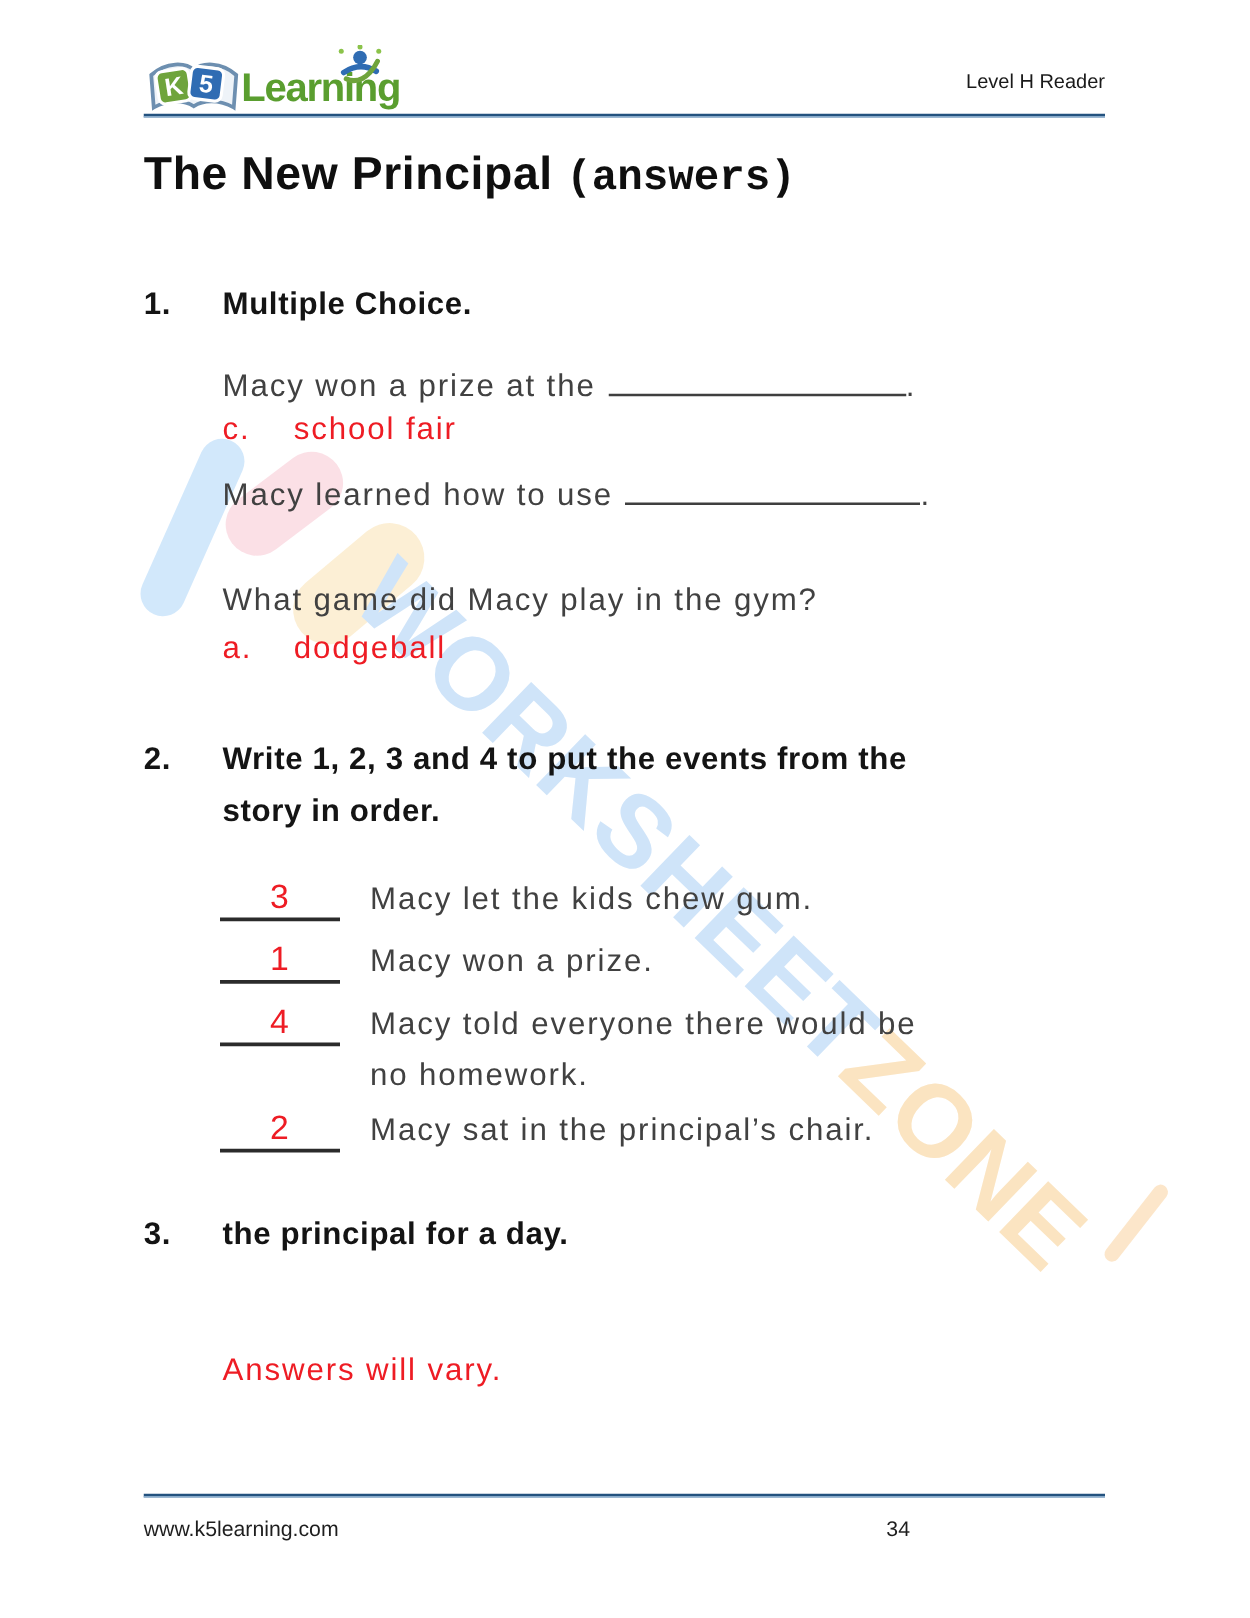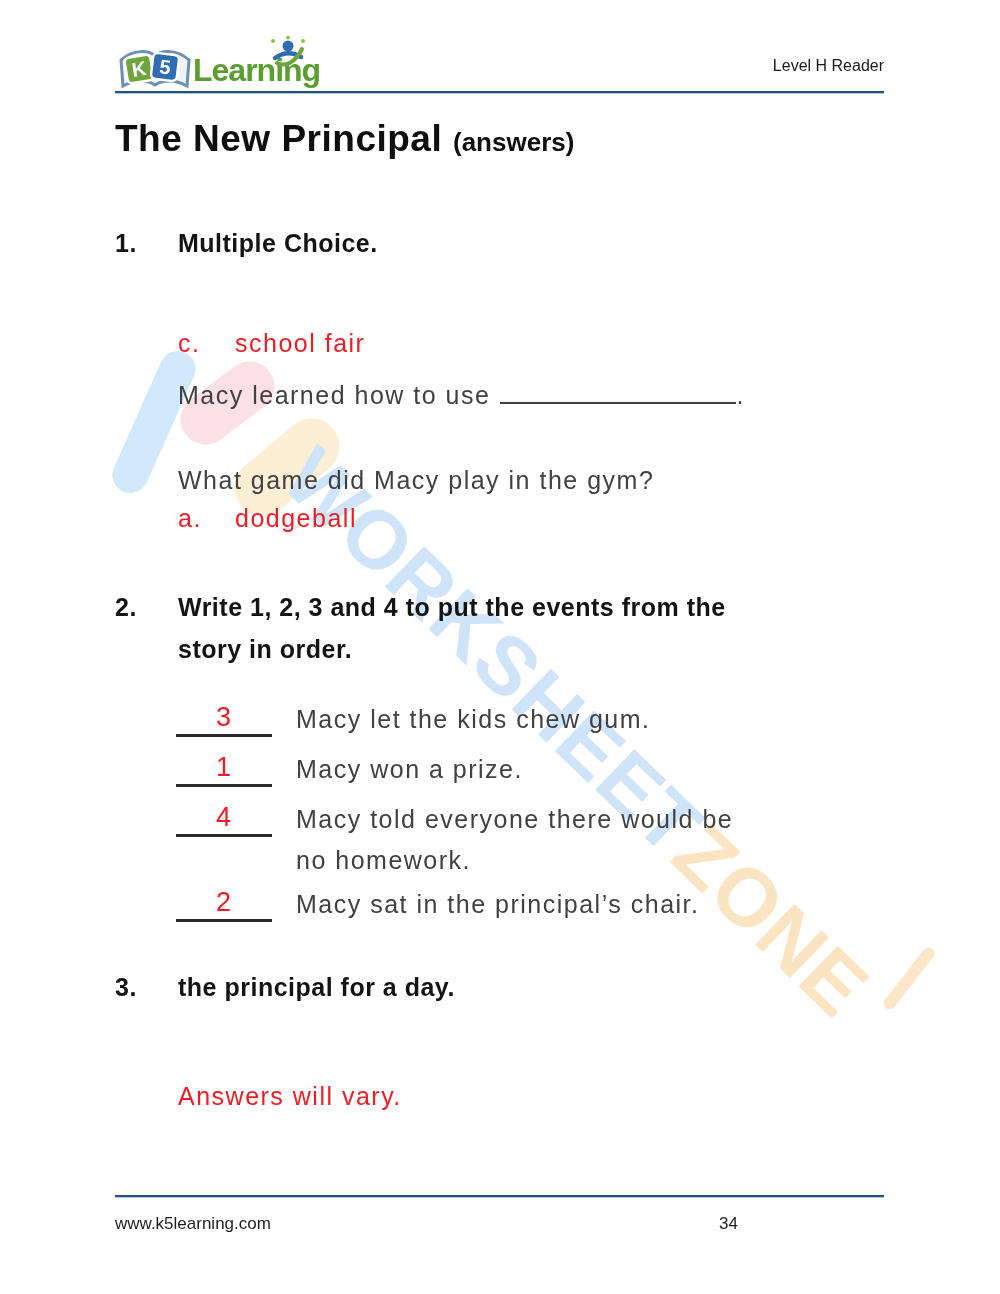--- a/index.html
+++ b/index.html
@@ -28,21 +28,21 @@
   .wm-word1 { color:#cfe4f9; }
   .wm-word2 { color:#fbe4c1; }
   
   .content { position:absolute; inset:0; z-index:1; }
   .abs { position:absolute; }
   .rule { position:absolute; left:115px; width:769px; height:3px; background:#24527f;
           border-bottom:1px solid #a9c7e4; }
   .level-label { position:absolute; top:57px; right:116px; font-size:16px; color:#1a1a1a; }
   .page-title { left:115px; top:118px; font-weight:bold; color:#0f0f0f;
                 font-size:37px; letter-spacing:0.5px; }
-  .page-title .suffix { font-size:26px; letter-spacing:0; }
+  .page-title .suffix { font-size:34px; letter-spacing:0;font-family:Liberation Mono, monospace; }
   .q-heading { left:115px; display:flex; font-weight:bold; color:#141414;
                font-size:25px; letter-spacing:0.5px; line-height:42px; }
   .q-heading .q-num { width:63px; flex:0 0 63px; }
   .body-line { left:178px; font-size:25px; letter-spacing:1.5px; color:#414141;
                white-space:nowrap; }
   .blank { display:inline-block; border-bottom:2px solid #3f3f3f; height:26px;
            vertical-align:baseline; margin-left:10px; }
   .blank.w1 { width:238px; }
   .blank.w2 { width:236px; }
   .answer-line { left:178px; font-size:25px; letter-spacing:1.5px; color:#ee1c24;
@@ -52,21 +52,21 @@
   .order-blank { flex:0 0 96px; width:96px; height:38px; border-bottom:3px solid #2b2b2b;
                  display:flex; justify-content:center; align-items:flex-end; }
   .order-num { color:#ee1c24; font-size:27px; letter-spacing:1px; padding-bottom:1px; }
   .q2-text { margin-left:24px; font-size:25px; letter-spacing:1.5px; color:#414141;
              line-height:41px; }
   .q2-text .ln { display:block; white-space:nowrap; }
   .footer-bar { position:absolute; left:0; top:1210px; width:856px; height:30px;
                 font-size:17px; color:#1e1e1e; }
   .footer-site { position:absolute; left:115px; top:4px; }
   .footer-copy { position:absolute; left:0; width:100%; text-align:center; top:4px; }
-  .footer-page { position:absolute; right:118px; top:4px; }
+  .footer-page { position:absolute; right:128px; top:4px; }
   .logo { position:absolute; left:113px; top:36px; width:222px; height:58px; }
 </style>
 </head>
 <body>
 
 <div class="wm-layer">
   <div class="wm-shape wm-blue-band"></div>
   <div class="wm-shape wm-pink-blob"></div>
   <div class="wm-shape wm-cream-blob"></div>
   <div class="wm-shape wm-orange-tail"></div>
@@ -101,20 +101,23 @@
   <div class="abs page-title">
     <span>The New Principal</span>
     <span class="suffix">(answers)</span>
   </div>
 
   <div class="abs q-heading" style="top:222px">
     <span class="q-num">1.</span>
     <span>Multiple Choice.</span>
   </div>
 
+  <div class="abs body-line" style="top:291px">
+    <span>Macy won a prize at the</span><span class="blank w1"></span><span>.</span>
+  </div>
   <div class="abs answer-line" style="top:329px">
     <span class="letter">c.</span><span>school fair</span>
   </div>
 
   <div class="abs body-line" style="top:378px">
     <span>Macy learned how to use</span><span class="blank w2"></span><span>.</span>
   </div>
 
   <div class="abs body-line" style="top:466px">
     <span>What game did Macy play in the gym?</span>

